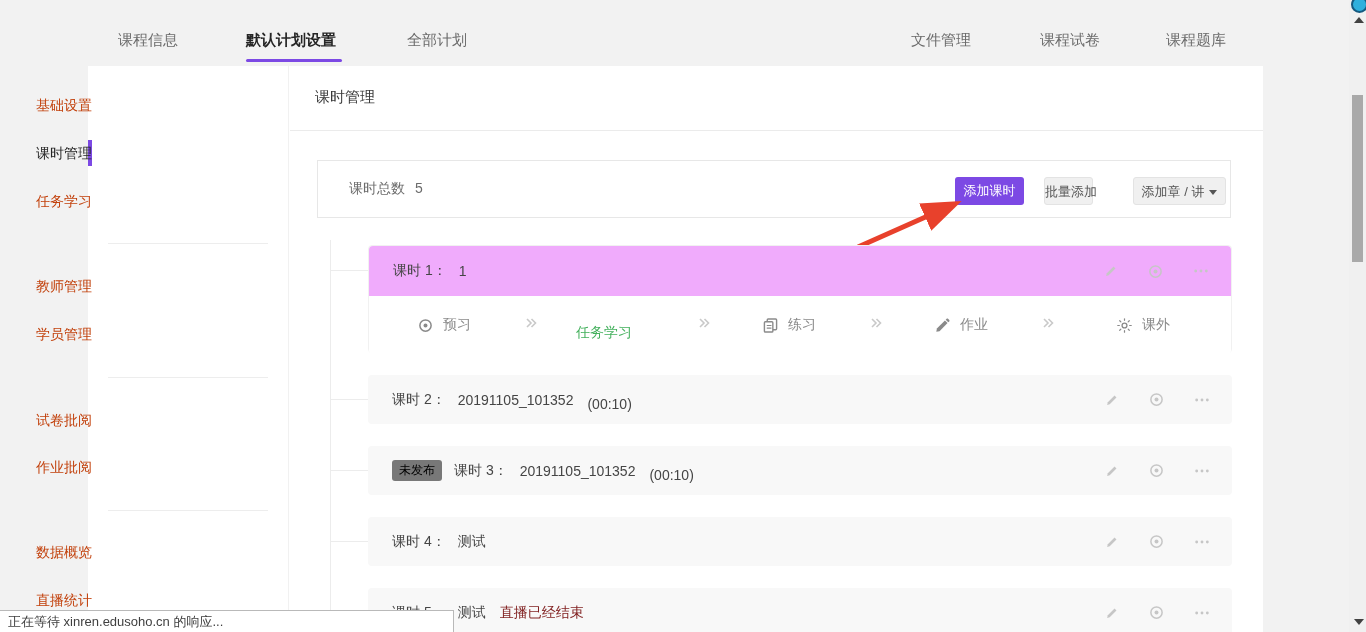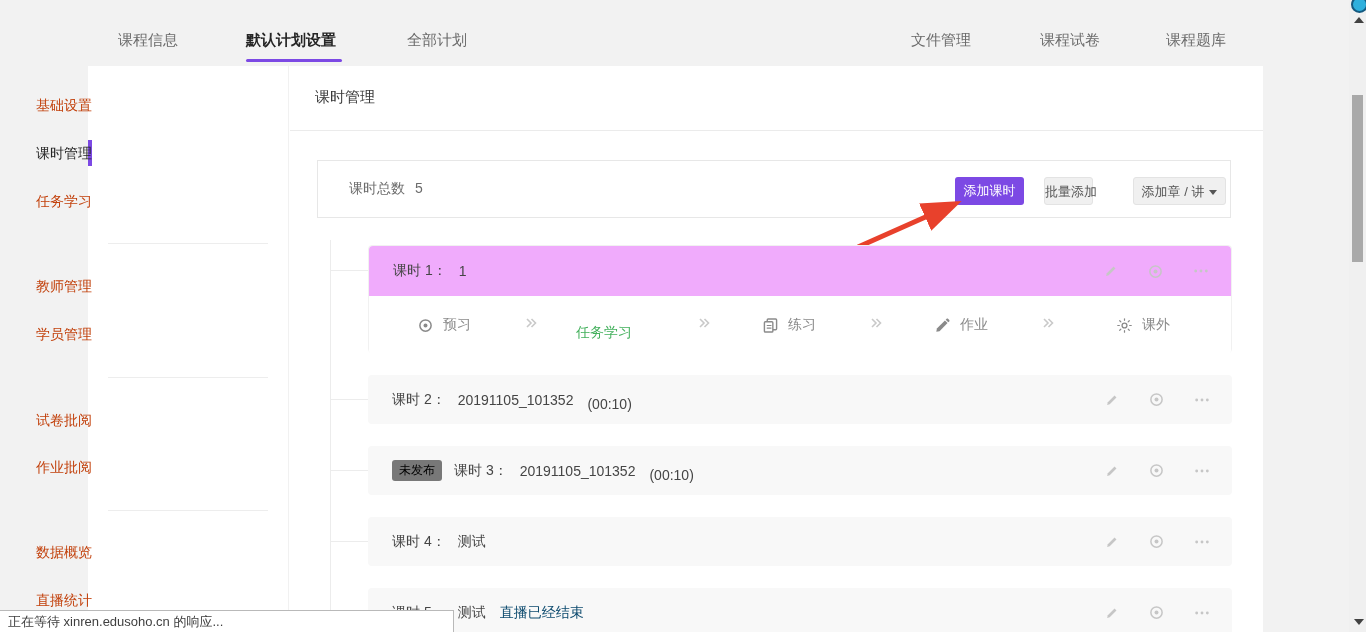--- a/index.html
+++ b/index.html
@@ -40,21 +40,21 @@
   
   .tree-v{position:absolute;left:330px;top:240px;width:1px;height:392px;background:#ececec;}
   .tree-h{position:absolute;left:330px;width:38px;height:1px;background:#ececec;}
 
   
   .lesson{position:absolute;left:368px;width:864px;background:#f8f8f8;border-radius:4px;}
   .lesson-simple{height:49px;}
   .lesson-text{position:absolute;left:24px;top:0;height:49px;display:flex;align-items:center;font-size:14px;color:#454545;white-space:nowrap;}
   .lesson-name{margin-left:12px;}
   .lesson-dur{margin-left:14px;margin-top:8px;}
-  .lesson-note{margin-left:14px;color:#0c4a6e;}
+  .lesson-note{margin-left:14px;color:#7f1d1d;}
   .badge{display:inline-block;background:var(--badge);color:#000000;font-size:12px;line-height:21px;padding:0 7px;border-radius:3px;margin-right:12px;}
 
   .row-actions{position:absolute;right:22px;top:0;height:49px;display:flex;align-items:center;gap:30px;color:#c6c6c6;}
   .row-actions .aicon{cursor:pointer;display:flex;align-items:center;}
 
   .lesson-card1{top:245px;height:108px;background:#fff;border:1px solid #f1f1f1;}
   .lesson-card1 .hdr{position:absolute;left:0;top:0;width:100%;height:50px;background:#f0abfc;border-radius:4px 4px 0 0;}
   .task-strip{position:absolute;left:0;top:50px;width:100%;height:58px;background:#fff;border-radius:0 0 4px 4px;}
   .task-item{position:absolute;top:18px;height:22px;display:flex;align-items:center;gap:10px;font-size:14px;color:#8a8a8a;cursor:pointer;white-space:nowrap;}
   .task-item.green{color:var(--green);flex-direction:column;}

